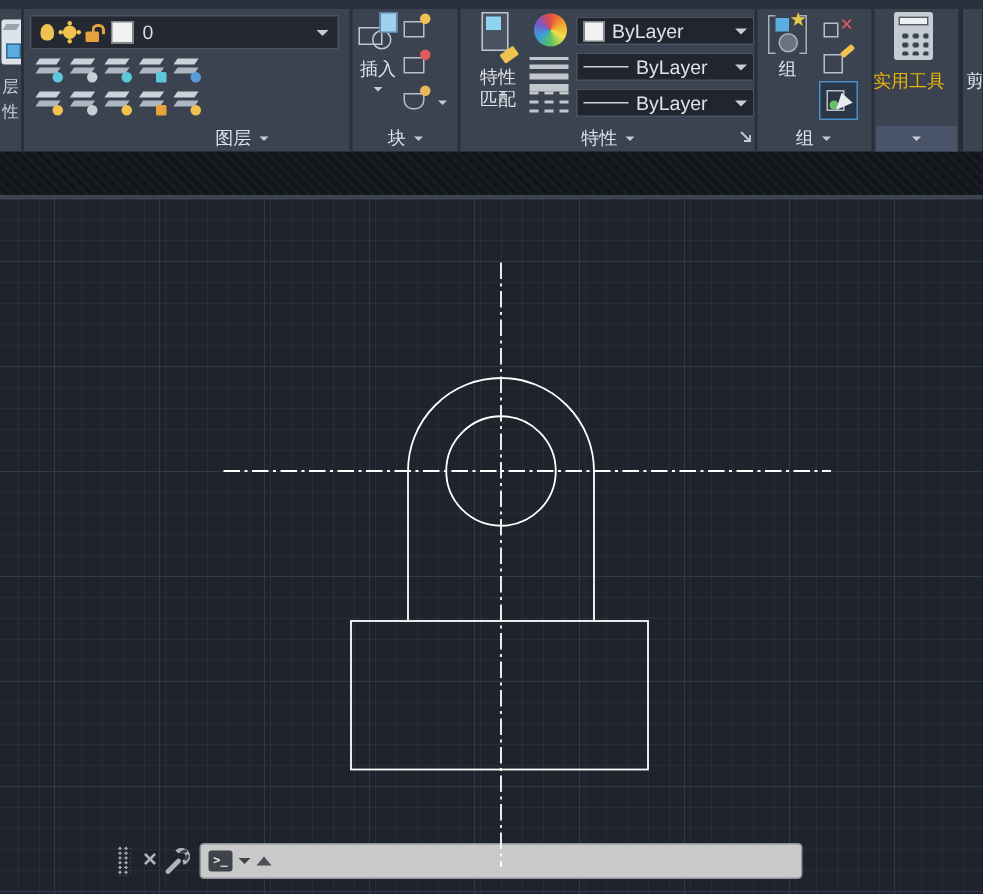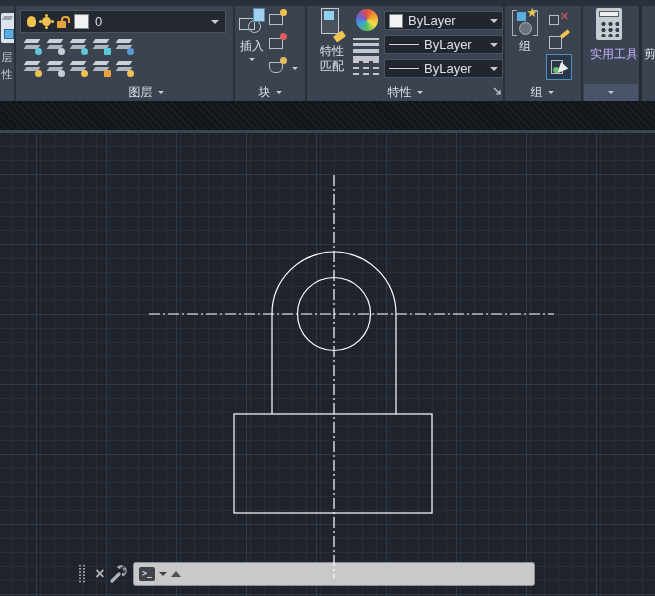--- a/index.html
+++ b/index.html
@@ -218,21 +218,21 @@
         <span class="p1 abs"></span>
         <span class="p2 abs"></span>
         <span class="badge abs" style="background:#e8a23c;border-radius:1px;"></span>
       </div>
     <div class="abs ltool" style="left:99px;top:59px;">
         <span class="p1 abs"></span>
         <span class="p2 abs"></span>
         <span class="badge abs" style="background:#f0c24f;"></span>
       </div>
 
-    <div class="abs panel-label" style="left:0;width:260px;">
+    <div class="abs panel-label" style="left:15px;width:260px;">
       <span>图层</span>
         <span class="tri-down sm"></span>
     </div>
   </div>
 
   <div class="abs panel-sep" style="left:233px;"></div>
 
   <div class="abs" style="left:235px;top:0;width:70px;height:103px;">
     <div class="abs big-btn" style="left:1px;top:8px;width:32px;">
       <span class="insert-icon">
@@ -348,21 +348,21 @@
     </div>
   </div>
 
   <div class="abs panel-sep" style="left:581px;"></div>
 
   <div class="abs" style="left:0;top:0;width:655px;height:101px;pointer-events:none;">
     <div class="abs calc" style="pointer-events:auto;">
       <span class="scr abs"></span>
         <span class="keys abs"></span>
     </div>
-    <div class="abs" style="left:582px;top:46px;width:56px;text-align:right;color:#c4b5fd;font-size:12px;pointer-events:auto;cursor:pointer;">实用工具</div>
+    <div class="abs" style="left:582px;top:46px;width:56px;text-align:left;color:#eab308;font-size:12px;pointer-events:auto;cursor:pointer;">实用工具</div>
     <div class="abs util-label-strip" style="pointer-events:auto;">
       <span class="tri-down sm"></span>
     </div>
   </div>
 
   <div class="abs panel-sep" style="left:639px;width:3px;background:#262b34;"></div>
 
   <div class="abs" style="left:642px;top:0;width:13px;height:101px;overflow:hidden;">
     <div class="abs" style="left:2px;top:46px;width:16px;color:#dfe3e8;font-size:12px;">剪</div>
   </div>

